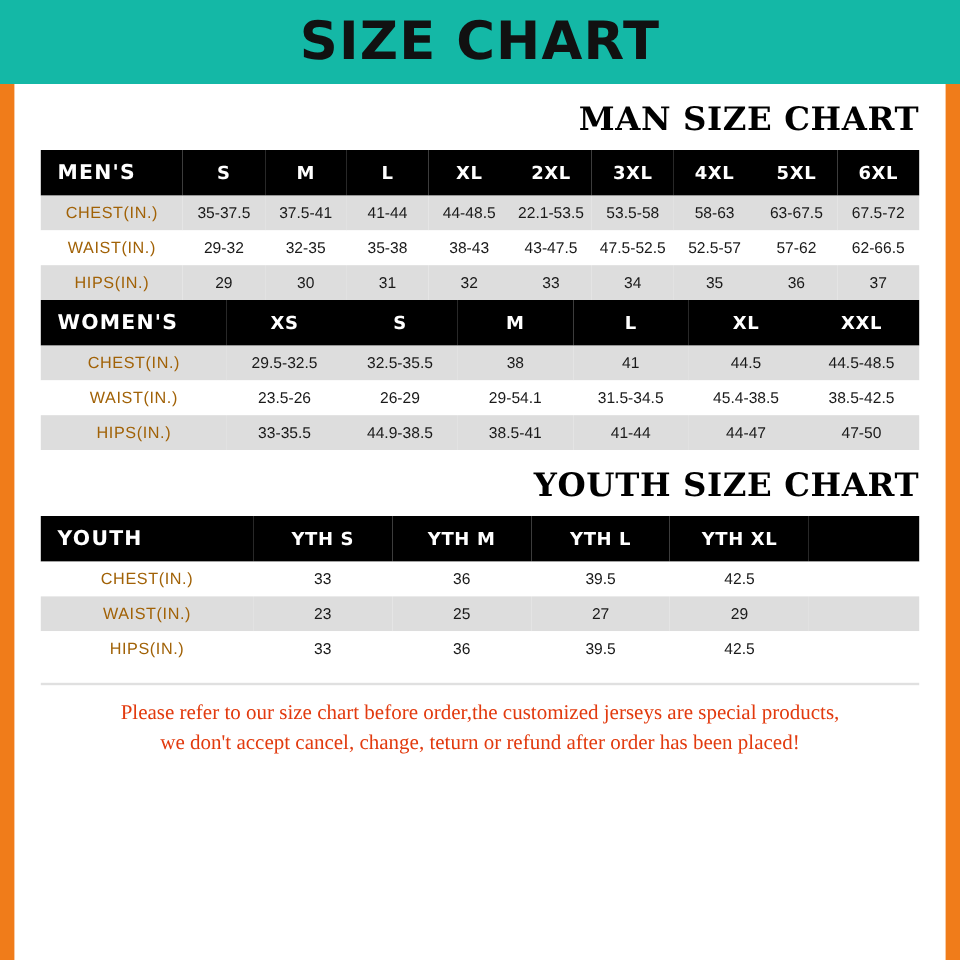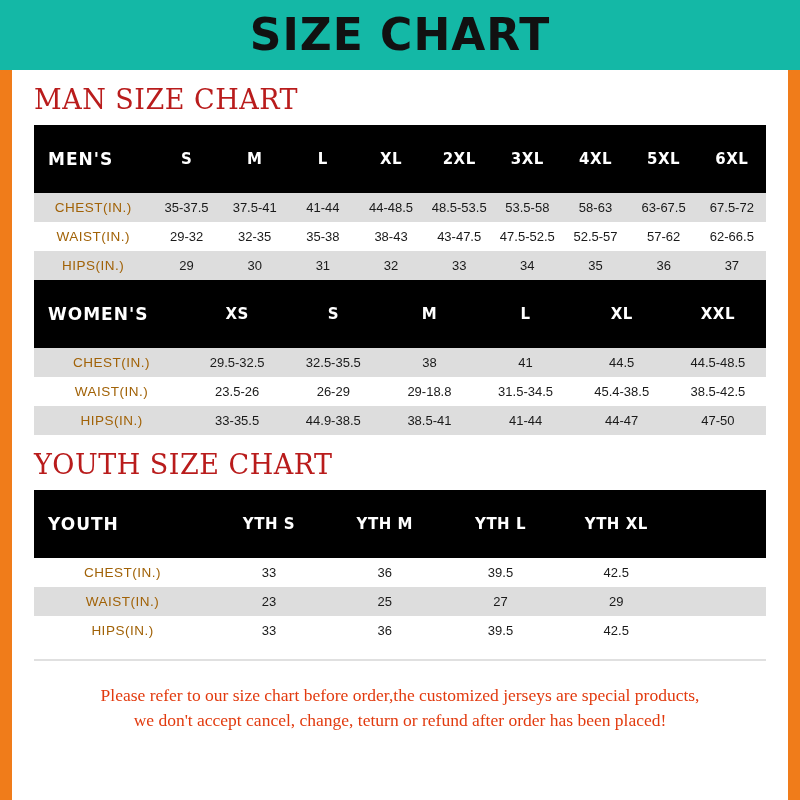--- a/index.html
+++ b/index.html
@@ -35,40 +35,40 @@
     font-weight: bold;
     font-size: 44px;
     letter-spacing: 1px;
     color: #111;
     line-height: 1;
   }
   .content {
     padding: 0 22px;
   }
   .section-title {
-    text-align: left;
+    text-align: right;
     font-family: "DejaVu Serif", serif;
-    font-weight: normal;
+    font-weight: bold;
     font-size: 27px;
-    color: #b91c1c;
+    color: #000000;
     margin: 14px 0 10px 0;
     letter-spacing: 0.5px;
   }
   table.size-table {
     width: 100%;
     border-collapse: collapse;
     table-layout: fixed;
   }
   table.size-table th {
     background: #000;
     color: #fff;
     font-family: "DejaVu Sans", sans-serif;
     font-weight: bold;
     font-size: 15px;
-    padding: 24px 2px;
+    padding: 9px 2px;
     text-align: center;
     letter-spacing: 0.5px;
   }
   table.size-table th.row-head {
     text-align: left;
     padding-left: 14px;
     font-size: 17px;
     letter-spacing: 1px;
   }
   table.size-table td {
@@ -81,21 +81,21 @@
   table.size-table td.row-label {
     font-size: 13.5px;
     letter-spacing: 0.5px;
     color: #a16207;
   }
   tr.band-light td { background: #dddddd; }
   tr.band-white td { background: #ffffff; }
   .footer-note {
     margin-top: 14px;
     border-top: 2px solid #e0e0e0;
-    padding-top: 22px;
+    padding-top: 10px;
     text-align: center;
     color: #e23a0e;
     font-family: "Liberation Serif", serif;
     font-size: 17.5px;
     line-height: 1.45;
   }
   .footer-note div { white-space: nowrap; }
 </style>
 </head>
 <body>
@@ -124,21 +124,21 @@
           <th>6XL</th>
         </tr>
       </thead>
       <tbody>
         <tr class="band-light">
           <td class="row-label">CHEST(IN.)</td>
           <td>35-37.5</td>
           <td>37.5-41</td>
           <td>41-44</td>
           <td>44-48.5</td>
-          <td>48.5-53.5</td>
+          <td>22.1-53.5</td>
           <td>53.5-58</td>
           <td>58-63</td>
           <td>63-67.5</td>
           <td>67.5-72</td>
         </tr>
         <tr class="band-white">
           <td class="row-label">WAIST(IN.)</td>
           <td>29-32</td>
           <td>32-35</td>
           <td>35-38</td>
@@ -183,21 +183,21 @@
           <td>32.5-35.5</td>
           <td>38</td>
           <td>41</td>
           <td>44.5</td>
           <td>44.5-48.5</td>
         </tr>
         <tr class="band-white">
           <td class="row-label">WAIST(IN.)</td>
           <td>23.5-26</td>
           <td>26-29</td>
-          <td>29-18.8</td>
+          <td>29-54.1</td>
           <td>31.5-34.5</td>
           <td>45.4-38.5</td>
           <td>38.5-42.5</td>
         </tr>
         <tr class="band-light">
           <td class="row-label">HIPS(IN.)</td>
           <td>33-35.5</td>
           <td>44.9-38.5</td>
           <td>38.5-41</td>
           <td>41-44</td>

